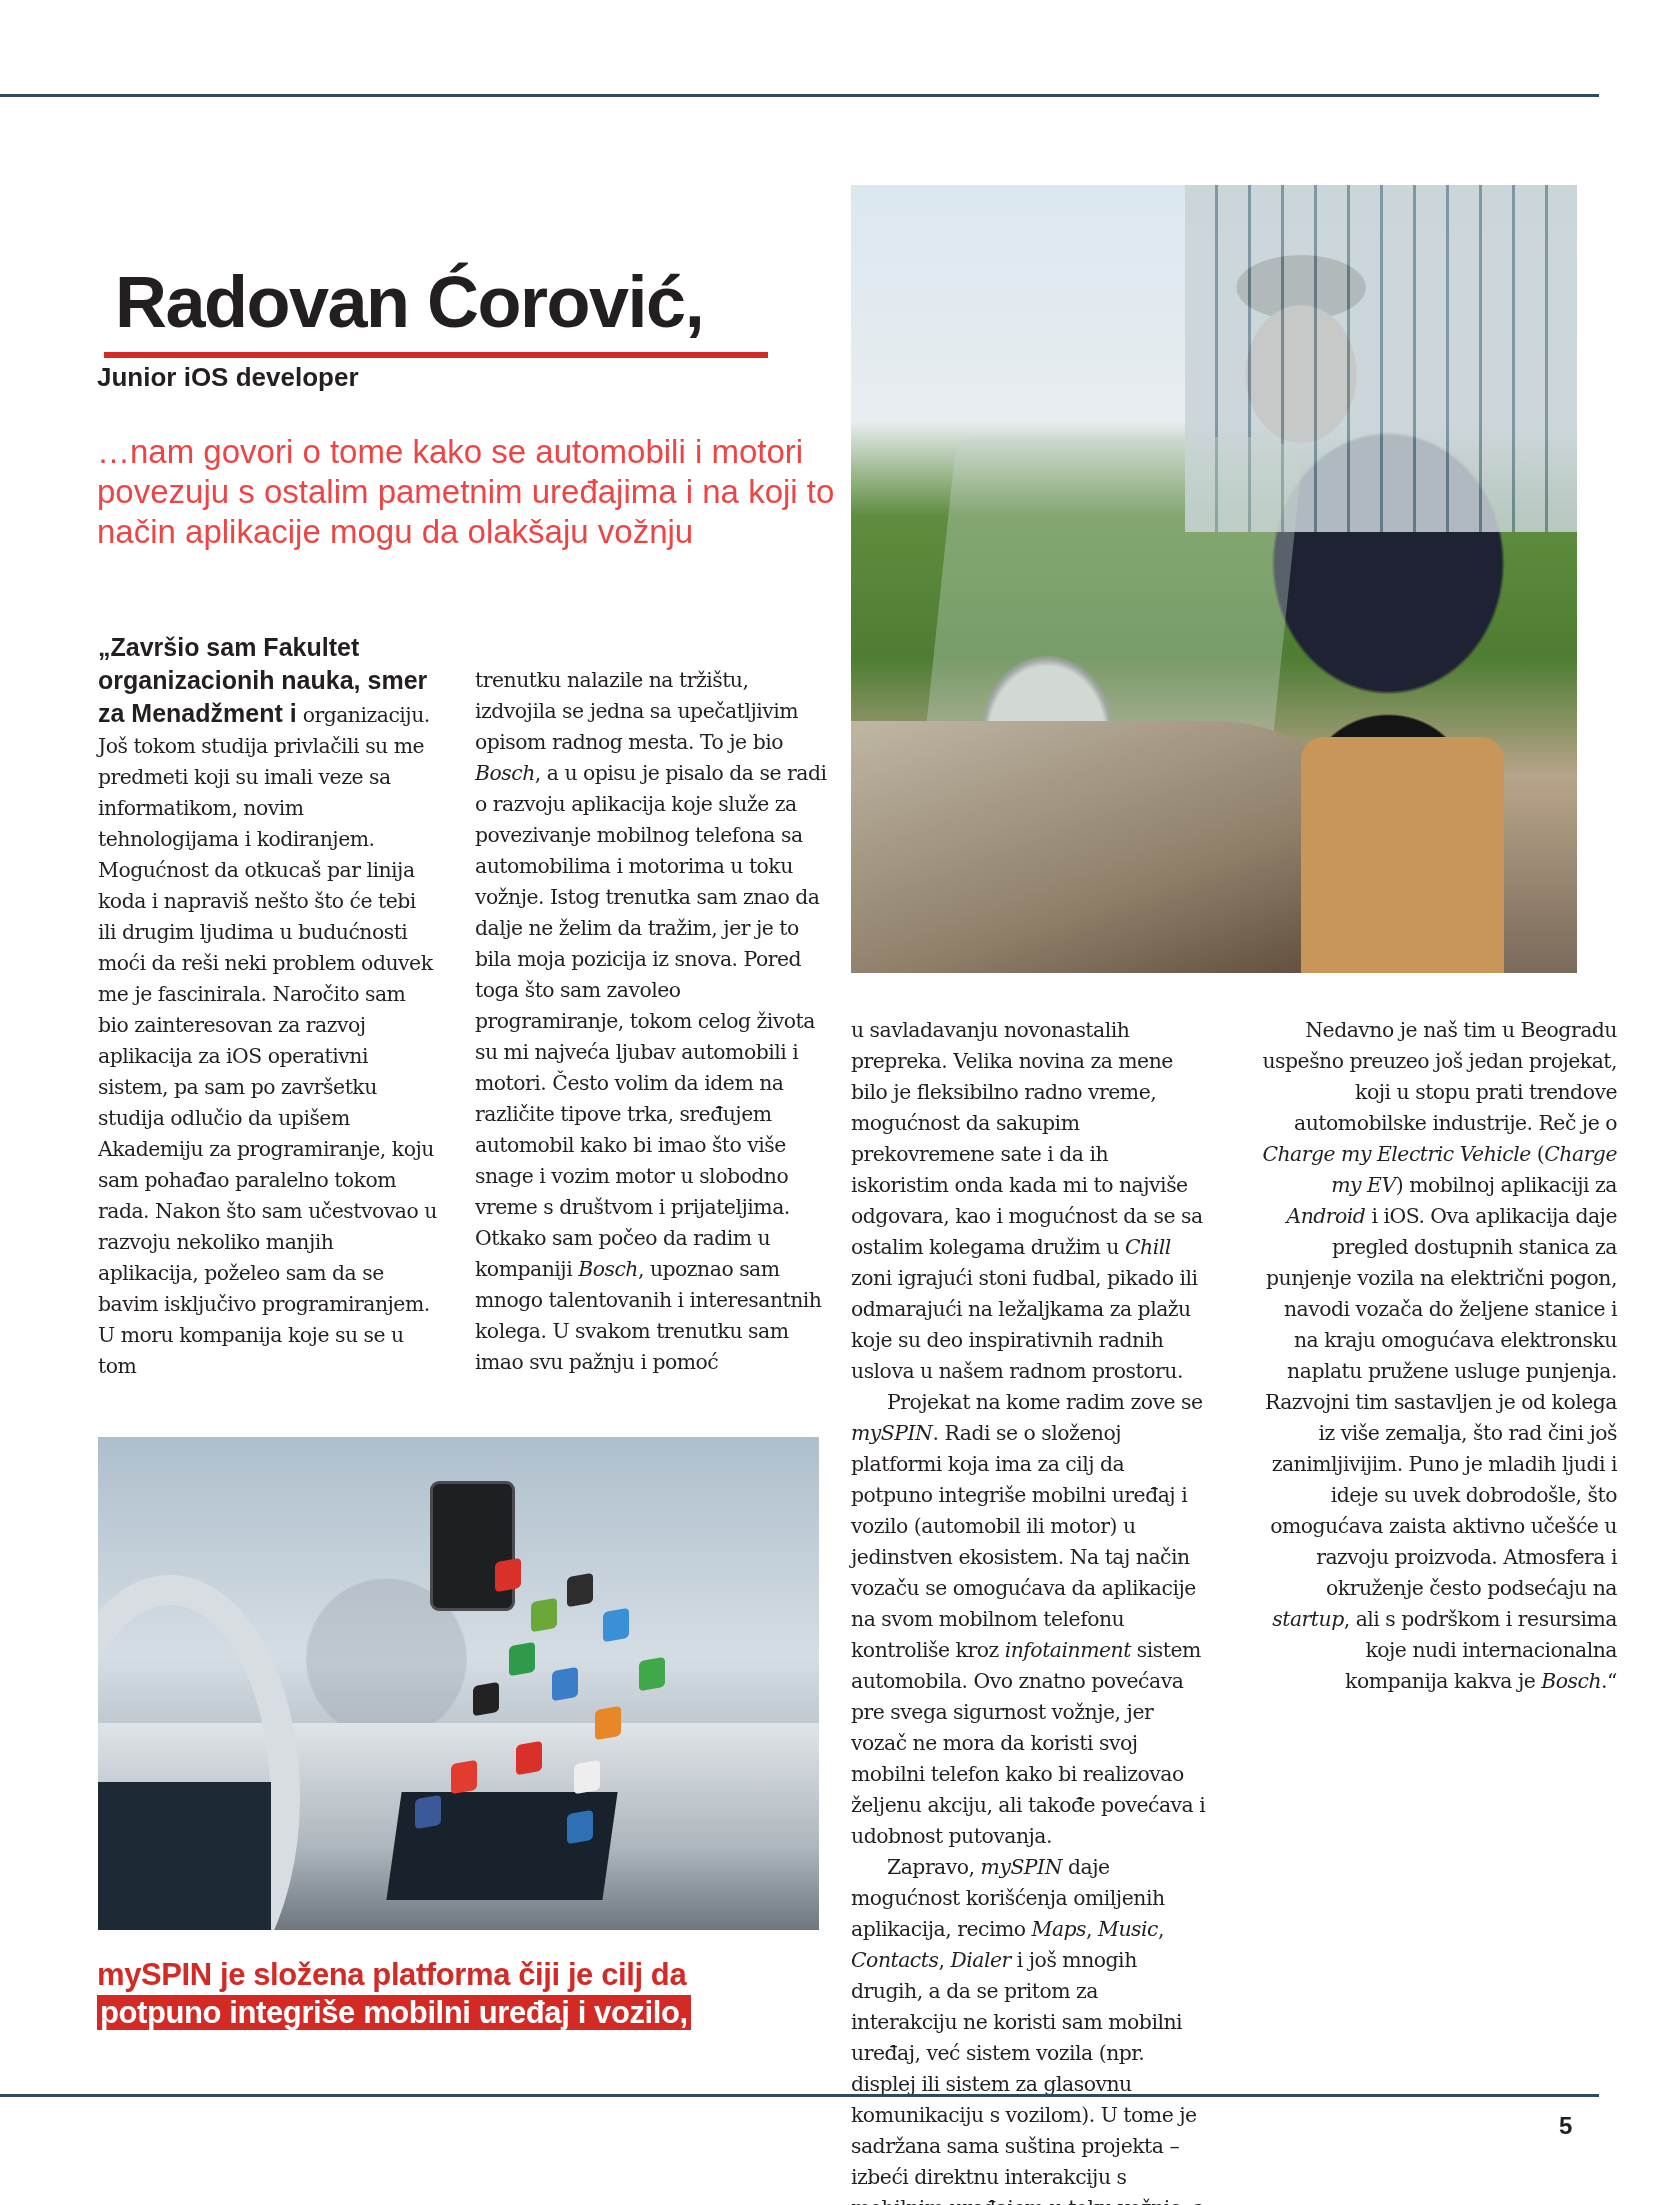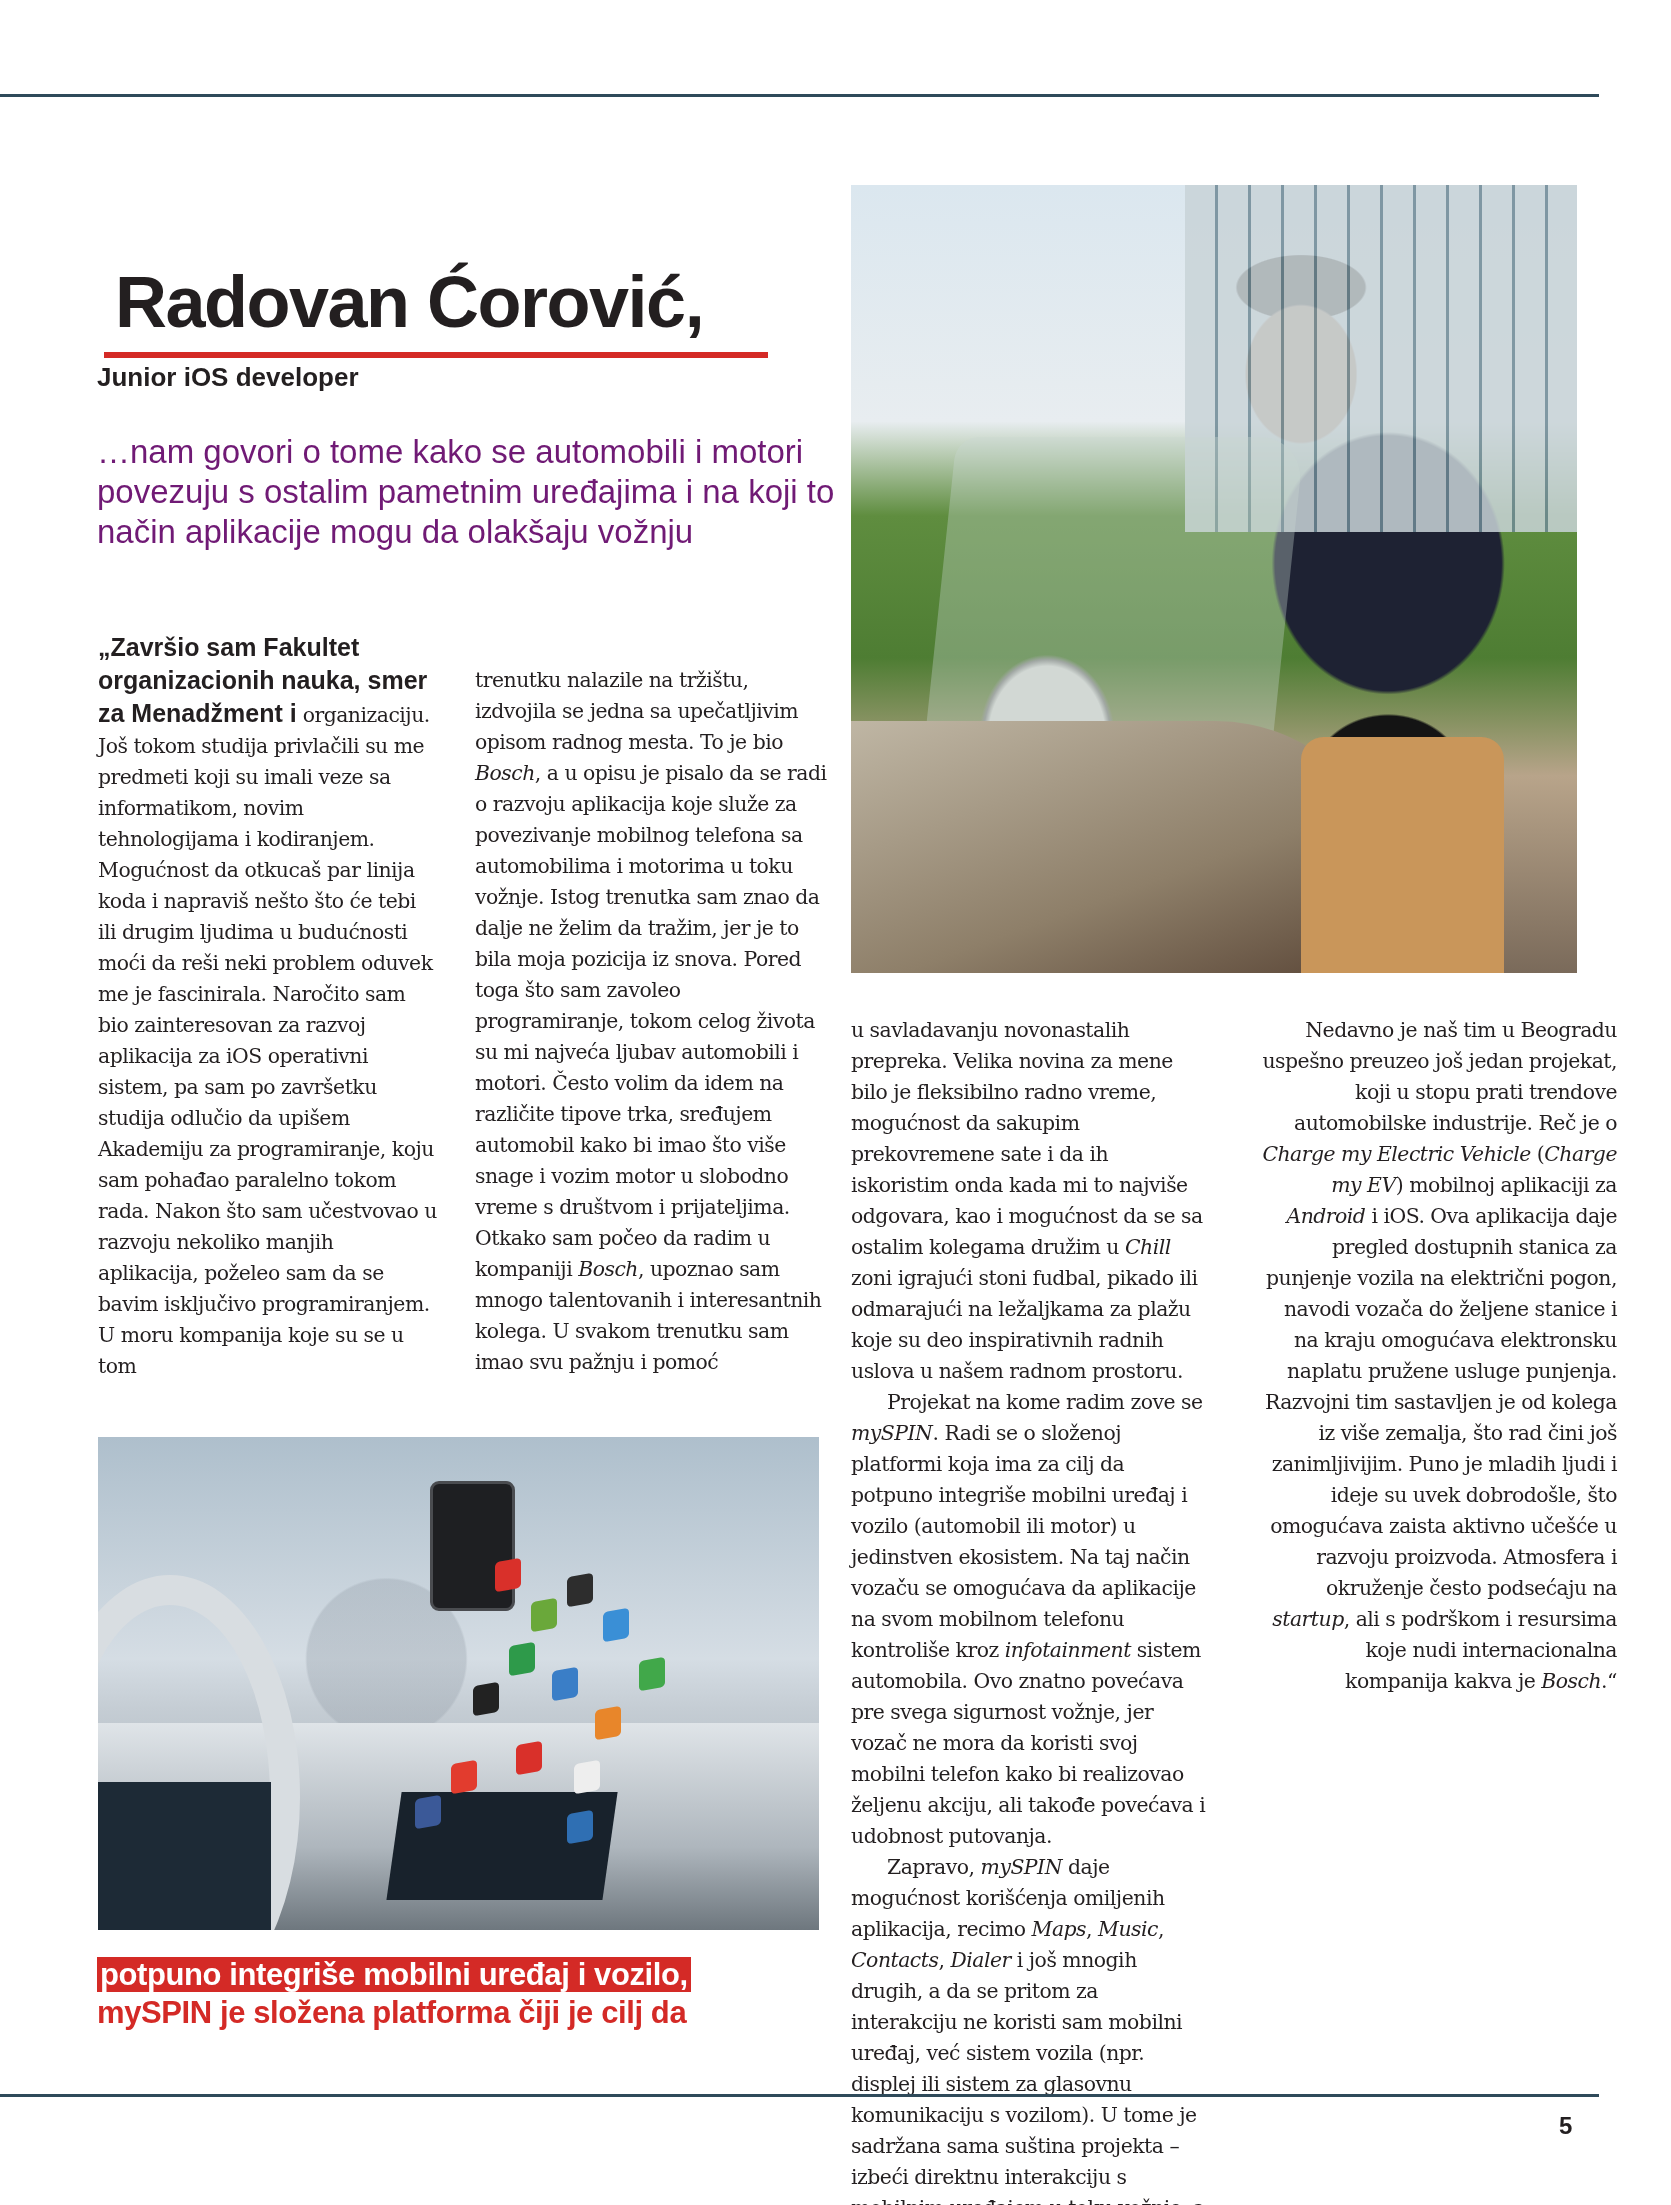--- a/index.html
+++ b/index.html
@@ -10,21 +10,21 @@
   .rule.bottom { top:2094px; }
   .page-num { position:absolute; top:2112px; left:1559px; font-family:"Liberation Sans", sans-serif;
               font-weight:bold; font-size:24px; color:#231f20; }
 
   .title { position:absolute; left:115px; top:266px; font-family:"Liberation Sans", sans-serif;
            font-weight:bold; font-size:72px; letter-spacing:-1.5px; line-height:1; color:#231f20; white-space:nowrap; }
   .title-underline { position:absolute; left:104px; top:352px; width:664px; height:6px; background:#d42a26; }
   .subtitle { position:absolute; left:97px; top:362px; font-family:"Liberation Sans", sans-serif;
               font-weight:bold; font-size:26px; color:#231f20; }
   .lead { position:absolute; left:97px; top:432px; width:747px; font-family:"Liberation Sans", sans-serif;
-          font-size:33px; line-height:40px; color:#701a75; }
+          font-size:33px; line-height:40px; color:#ef4444; }
 
   .photo { position:absolute; overflow:hidden; }
   .photo.portrait { left:851px; top:185px; width:726px; height:788px;
      background:
        radial-gradient(ellipse 91px 113px at 62% 24%, #b98a6b 0 60%, transparent 62%),
        radial-gradient(ellipse 106px 53px at 62% 13%, #2a1f1a 0 60%, transparent 62%),
        radial-gradient(ellipse 174px 196px at 74% 48%, #1e2233 0 65%, transparent 67%),
        radial-gradient(ellipse 128px 113px at 74% 76%, #141414 0 60%, transparent 62%),
        radial-gradient(ellipse 106px 128px at 27% 70%, #d7d9d6 0 55%, #8d8f8d 60%, transparent 64%),
        linear-gradient(180deg, #dbe7ef 0%, #e8edf0 30%, #5f8d3f 42%, #4e7d33 60%, #b8a48a 75%, #7a6a5a 100%);
@@ -115,19 +115,19 @@
   <div class="icon" style="left:75%;top:45%;background:#41a84a"></div>
   <div class="icon" style="left:69%;top:55%;background:#e8862a"></div>
   <div class="icon" style="left:58%;top:62%;background:#d9302a"></div>
   <div class="icon" style="left:66%;top:66%;background:#eeeeee"></div>
   <div class="icon" style="left:44%;top:73%;background:#3b5998"></div>
   <div class="icon" style="left:65%;top:76%;background:#2f6fb3"></div>
   <div class="icon" style="left:49%;top:66%;background:#e23c2e"></div>
 </div>
 
 <div class="callout">
+  <div>mySPIN je složena platforma čiji je cilj da</div>
   <div><span class="hl">potpuno integriše mobilni uređaj i vozilo,</span></div>
-  <div>mySPIN je složena platforma čiji je cilj da</div>
 </div>
 
 <div class="rule bottom"></div>
 <div class="page-num">5</div>
 
 
 </body></html>

